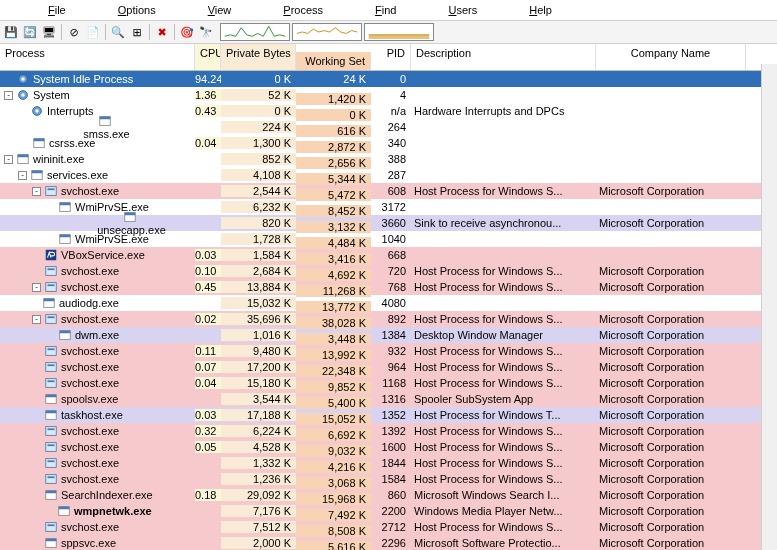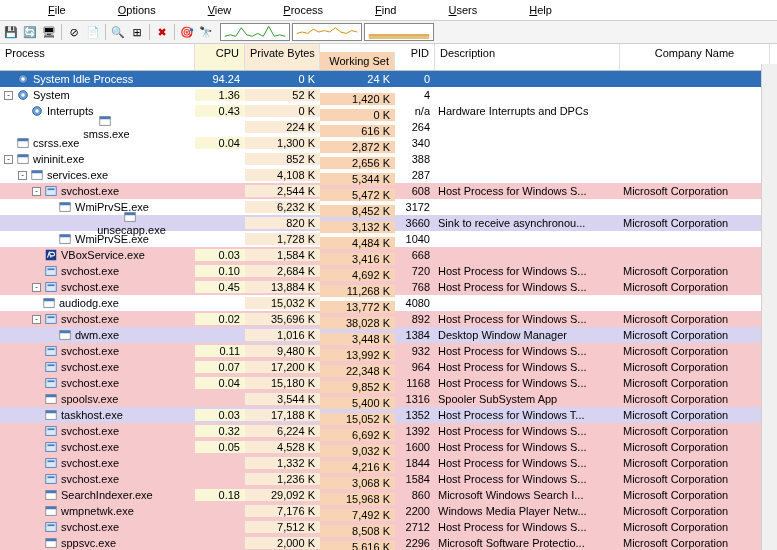--- a/index.html
+++ b/index.html
@@ -10,21 +10,21 @@
 .toolbar { display:flex; align-items:center; gap:1px; padding:1px 2px; background:#f4f4f4; border-bottom:1px solid #d0d0d0; height:23px; }
 .tbtn { width:18px; height:18px; display:inline-flex; align-items:center; justify-content:center; border:1px solid transparent; }
 .tsep { width:1px; height:16px; background:#c0c0c0; margin:0 2px; }
 .graphs { display:flex; gap:2px; margin-left:4px; }
 .graph { width:70px; height:18px; border:1px solid #888; background:#fff; position:relative; overflow:hidden; }
 .graph svg { width:100%; height:100%; display:block; }
 .header { display:flex; background:#fff; border-bottom:1px solid #c0c0c0; font-size:11px; }
 .hcell { padding:3px 5px; border-right:1px solid #e0e0e0; white-space:nowrap; overflow:hidden; }
 .hcell.sort { background:#fff; }
 .c-proc { width:195px; }
-.c-cpu { width:50px; text-align:right; }
+.c-cpu { width:26px; text-align:right; }
 .c-priv { width:75px; text-align:right; }
 .c-work { width:75px; text-align:right; }
 .c-pid { width:40px; text-align:right; }
 .c-desc { width:185px; }
 .c-comp { width:150px;text-align:center; }
 .hl-cpu { background:#f9f7d8 !important; }
 .hl-priv { background:#faebd7 !important; }
 .hl-work { background:#f8d4b4 !important;margin-top:8px; }
 .rows { overflow-y:auto; height:calc(550px - 2px - 20px - 23px - 21px); }
 .row { display:flex; height:16px; align-items:center; font-size:11px; white-space:nowrap; }
@@ -166,21 +166,21 @@
         <span>smss.exe</span>
       </div>
       <div class="cell c-cpu hl-cpu"></div>
       <div class="cell c-priv hl-priv">224 K</div>
       <div class="cell c-work hl-work">616 K</div>
       <div class="cell c-pid">264</div>
       <div class="cell c-desc"></div>
       <div class="cell c-comp"></div>
     </div>
     <div class="row">
-      <div class="cell c-proc" style="padding-left: 4px; align-items: center;">
+      <div class="cell c-proc" style="padding-left: 20px; align-items: center;">
         <span class="tree-spacer"></span>
         <span class="proc-icon">
           <svg viewBox="0 0 16 16">
             <rect x="2" y="3" width="12" height="10" fill="#fff" stroke="#888"></rect>
             <rect x="2" y="3" width="12" height="3" fill="#4a7ab8"></rect>
           </svg>
         </span>
         <span>csrss.exe</span>
       </div>
       <div class="cell c-cpu hl-cpu">0.04</div>
@@ -580,21 +580,21 @@
         <span>SearchIndexer.exe</span>
       </div>
       <div class="cell c-cpu hl-cpu">0.18</div>
       <div class="cell c-priv hl-priv">29,092 K</div>
       <div class="cell c-work hl-work">15,968 K</div>
       <div class="cell c-pid">860</div>
       <div class="cell c-desc">Microsoft Windows Search I...</div>
       <div class="cell c-comp">Microsoft Corporation</div>
     </div>
     <div class="row pink">
-      <div class="cell c-proc" style="padding-left: 32px;">
+      <div class="cell c-proc" style="padding-left: 45px; font-weight: bold;">
         <span class="tree-spacer"></span>
         <span class="proc-icon">
           <svg viewBox="0 0 16 16">
             <rect x="2" y="3" width="12" height="10" fill="#fff" stroke="#888"></rect>
             <rect x="2" y="3" width="12" height="3" fill="#4a7ab8"></rect>
           </svg>
         </span>
         <span>wmpnetwk.exe</span>
       </div>
       <div class="cell c-cpu hl-cpu"></div>

